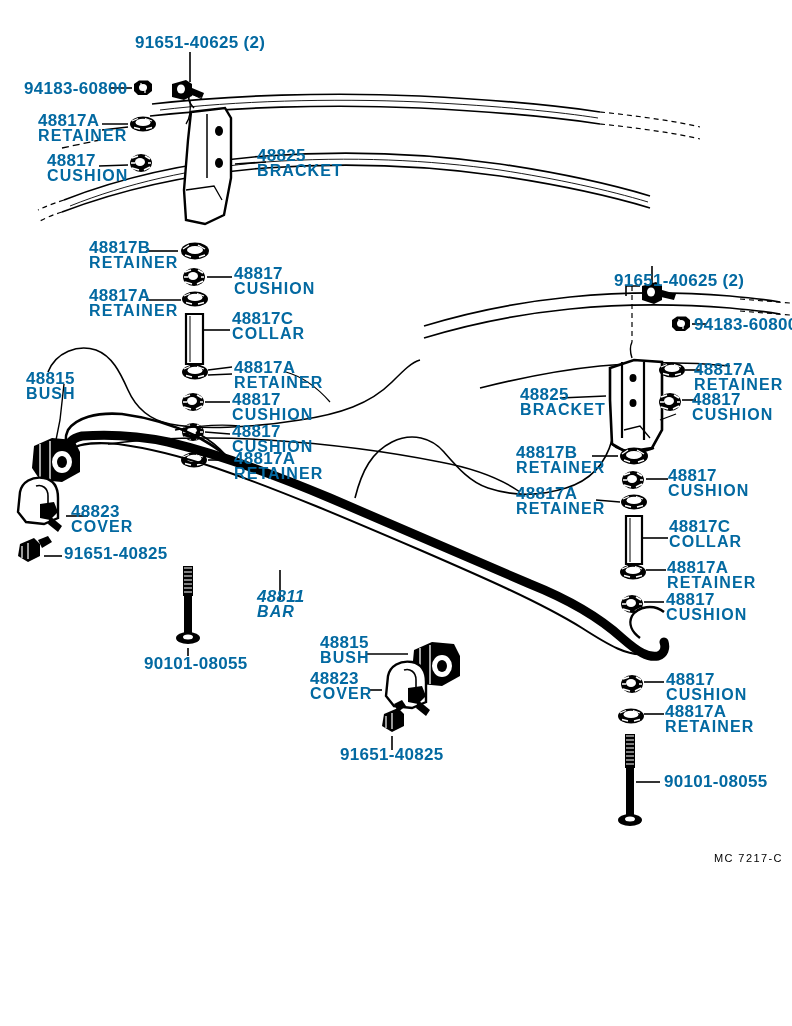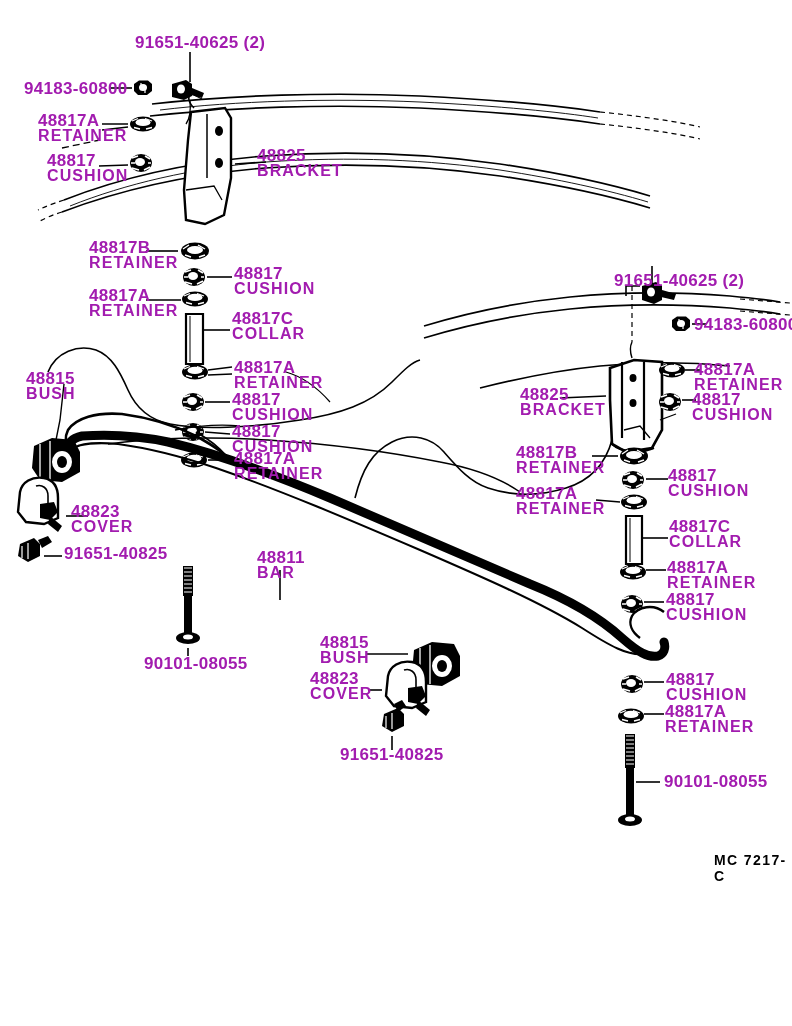--- a/index.html
+++ b/index.html
@@ -2,28 +2,28 @@
 <html><head>
 <meta charset="utf-8">
 <title>Parts Diagram</title>
 <style>
   html,body{margin:0;padding:0;background:#ffffff;}
   body{width:792px;height:1026px;position:relative;overflow:hidden;
        font-family:"Liberation Sans","DejaVu Sans",sans-serif;color:#000;}
   #sheet{position:absolute;left:0;top:0;width:792px;height:1026px;}
   svg#art{position:absolute;left:0;top:0;width:792px;height:1026px;}
 
-  .lbl{position:absolute;white-space:nowrap;color:#a21caf;}
+  .lbl{position:absolute;white-space:nowrap;color:#0369a1;}
   .lbl .num{display:block;font-size:17px;font-weight:bold;letter-spacing:.3px;
             line-height:18px;font-family:"Liberation Sans",sans-serif;}
   .lbl .nm{display:block;font-size:16px;font-weight:bold;letter-spacing:1.1px;
            line-height:12px;font-family:"Liberation Sans",sans-serif;}
   .lbl.one .num{line-height:17px;}
 
-  .code{position:absolute;font-size:14px;font-weight:bold;letter-spacing:1.4px;
+  .code{position:absolute;font-size:11px;font-weight:normal;letter-spacing:1.4px;
         font-family:"Liberation Sans",sans-serif;}
 </style>
 </head>
 <body>
 
 <div id="sheet">
 
 <svg id="art" viewBox="0 0 792 1026">
   <defs>
     <g id="retainerA">
@@ -417,21 +417,21 @@
 </div>
 
 <div class="lbl one" style="left:64px;top:545px;">
   <span class="num">91651-40825</span>
 </div>
 
 <div class="lbl one" style="left:144px;top:655px;">
   <span class="num">90101-08055</span>
 </div>
 
-<div class="lbl" style="left:257px;top:549px;">
+<div class="lbl" style="left:257px;top:588px;font-style:italic;">
   <span class="num">48811</span>
   <span class="nm">BAR</span>
 </div>
 
 <div class="lbl" style="left:320px;top:634px;">
   <span class="num">48815</span>
   <span class="nm">BUSH</span>
 </div>
 
 <div class="lbl" style="left:310px;top:670px;">

